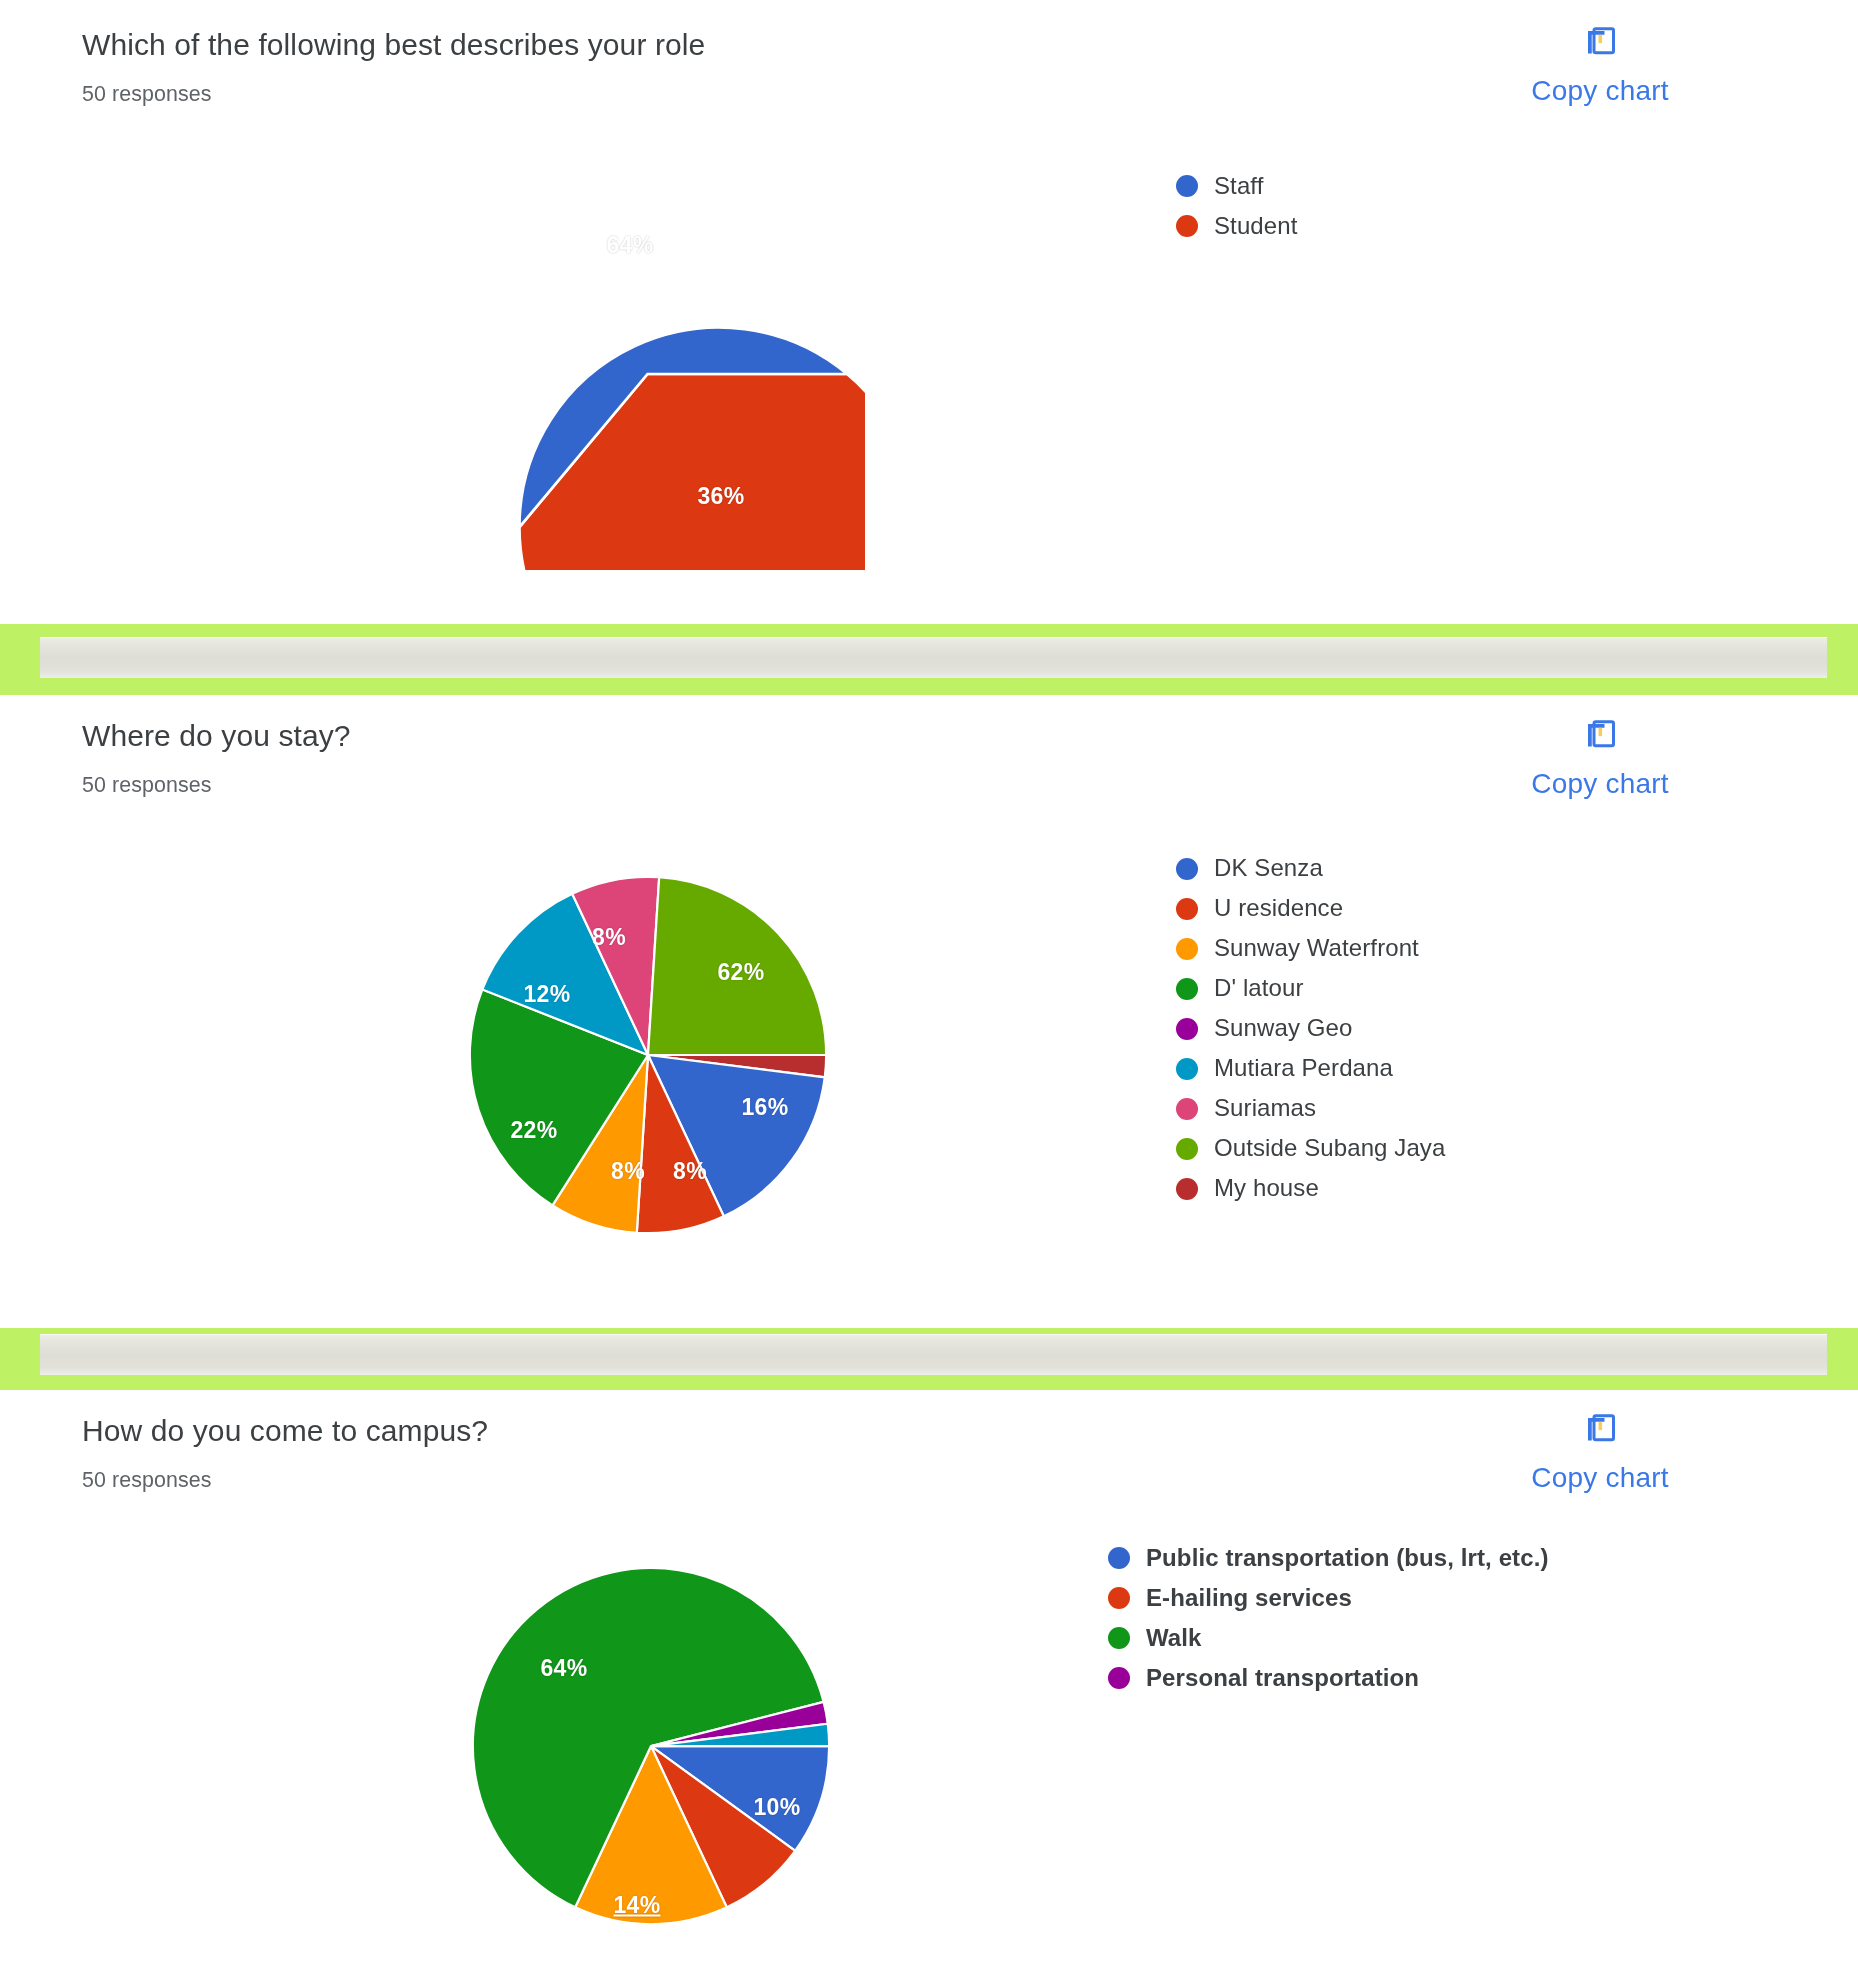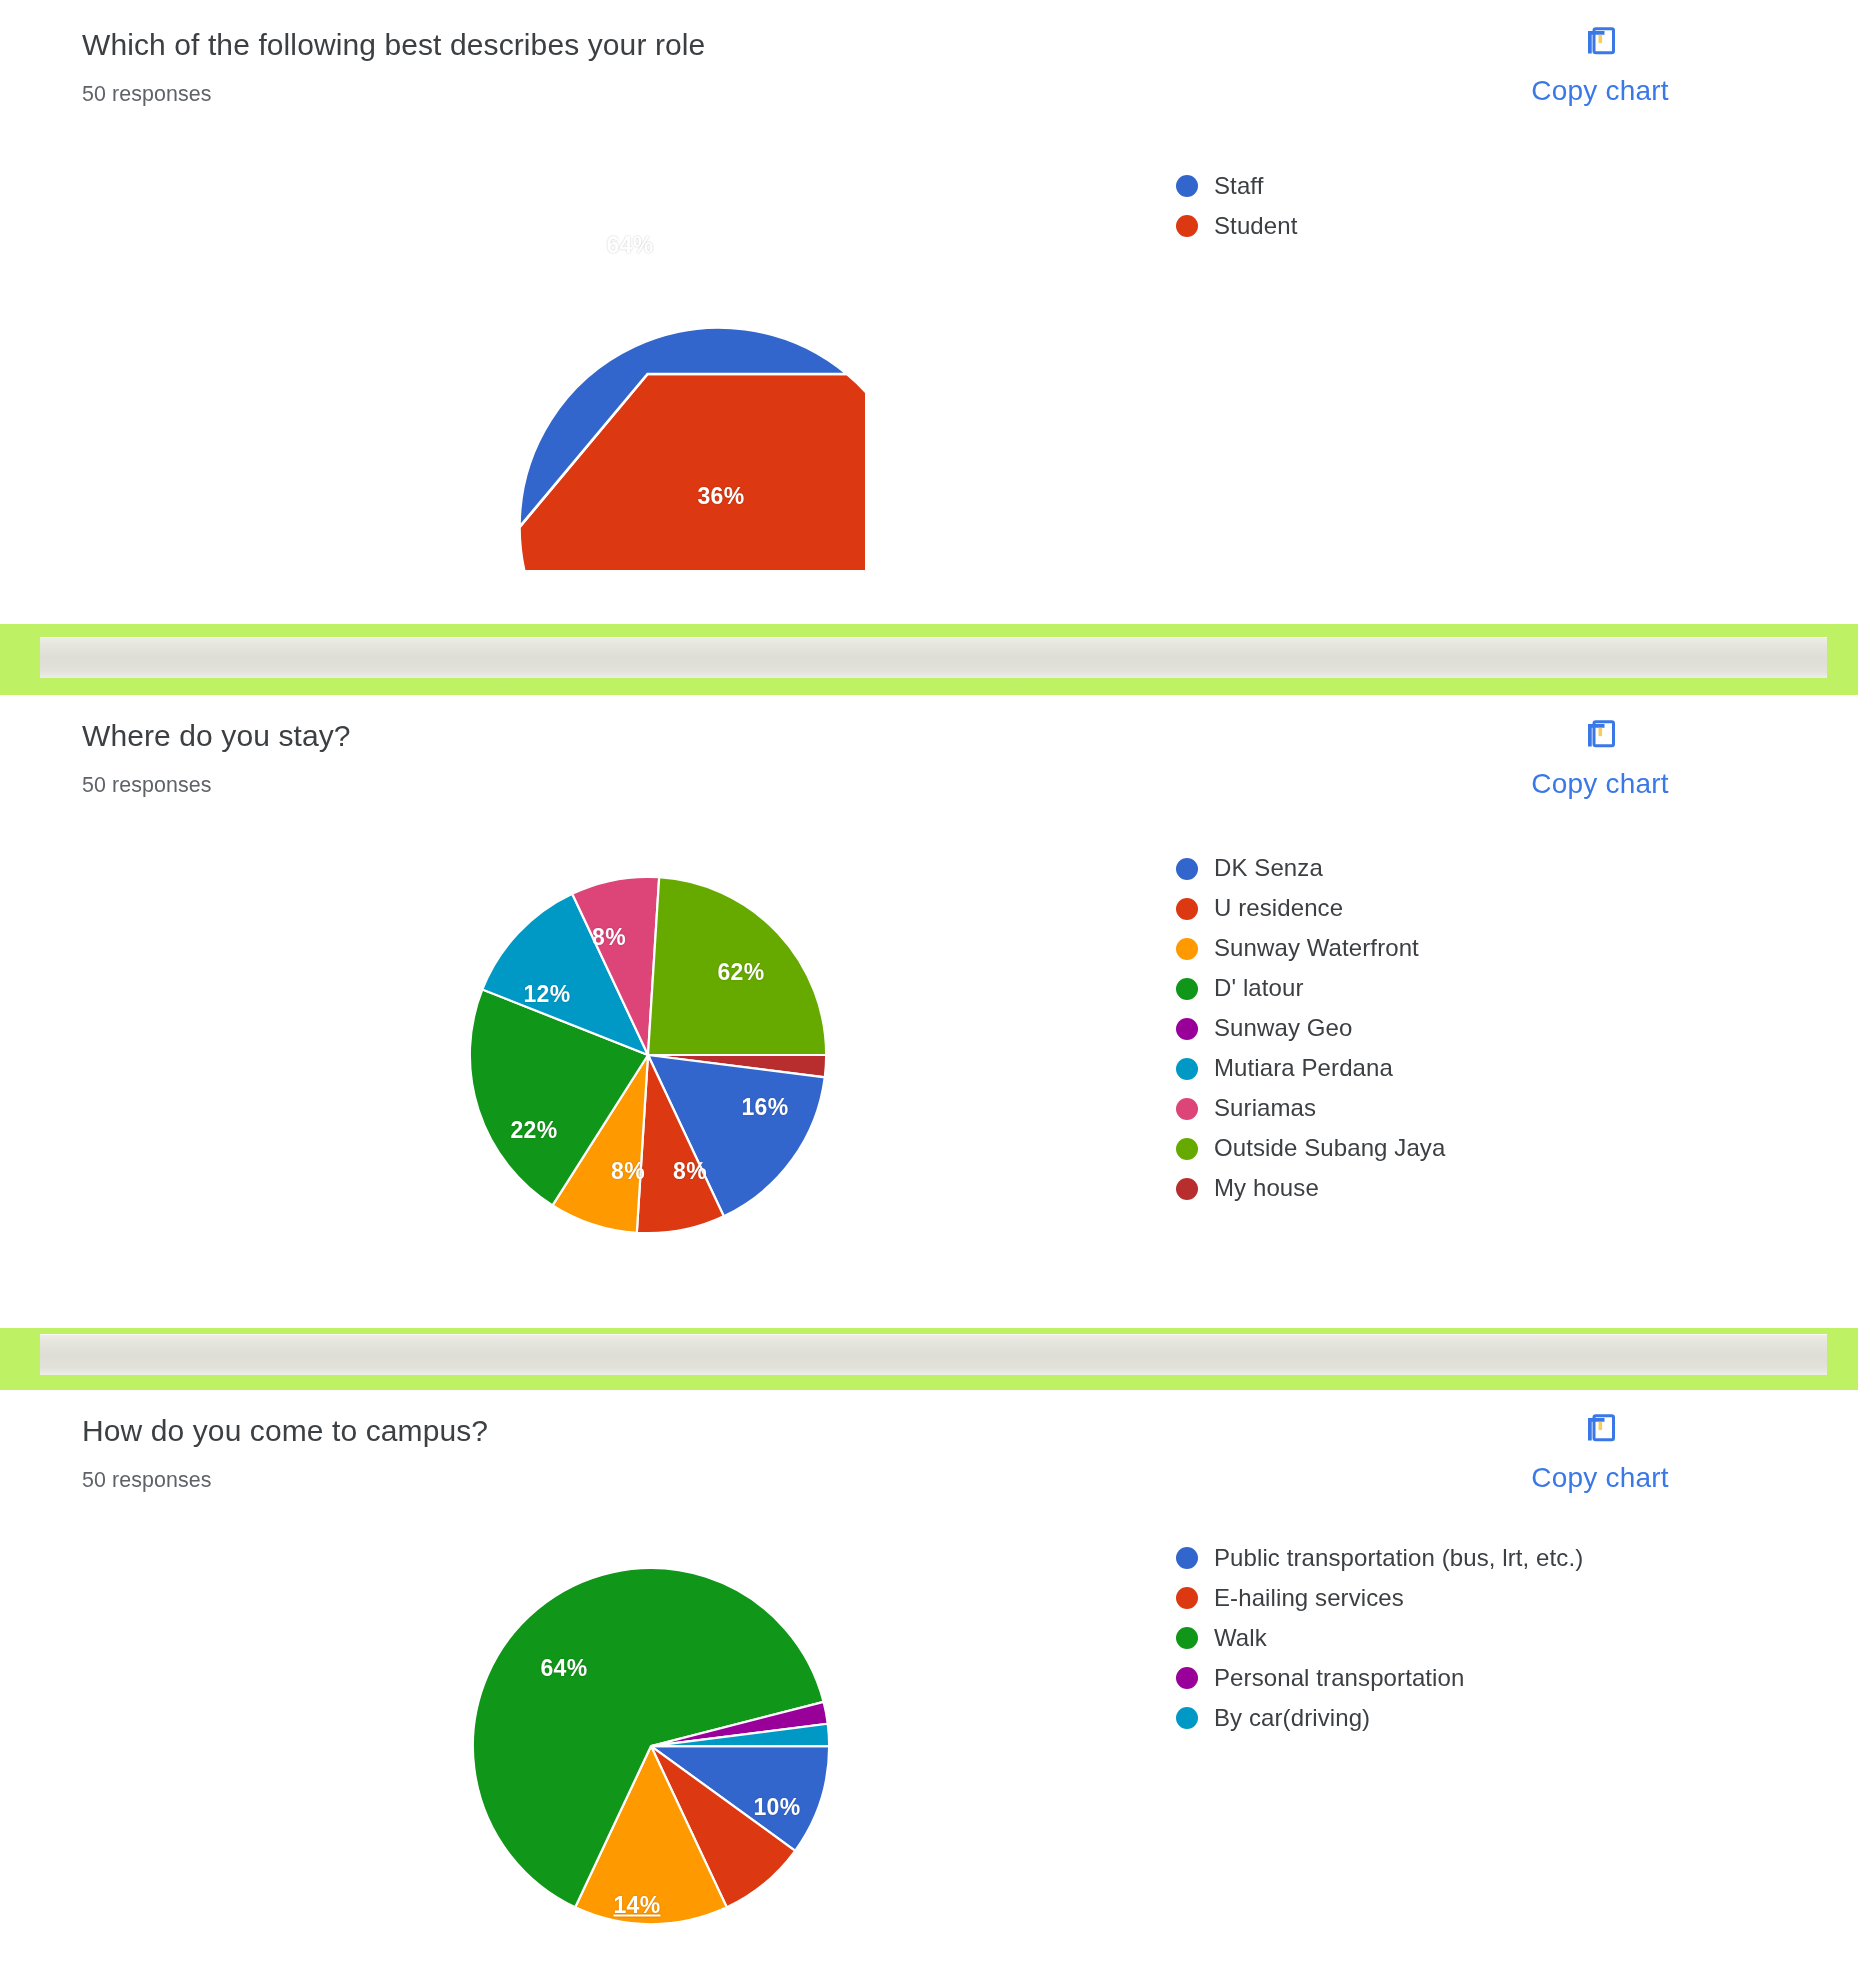--- a/index.html
+++ b/index.html
@@ -331,39 +331,35 @@
             <path d="M 0 0 L 193.78 -49.64 A 200 200 0 0 1 198.42 -25.07 Z" fill="#990099" stroke="#ffffff" stroke-width="2.5"></path>
 
             <path d="M 0 0 L 198.42 -25.07 A 200 200 0 0 1 200 0 Z" fill="#0099c6" stroke="#ffffff" stroke-width="2.5"></path>
           </g>
         </svg>
         <span class="pie-label" style="left:127px; top:109px;">64%</span>
         <span class="pie-label" style="left:340px; top:248px;">10%</span>
         <span class="pie-label" style="left:200px; top:346px;text-decoration:underline;">14%</span>
       </div>
 
-      <div class="legend" style="left:1176px; top:0.9px;">
+      <div class="legend" style="left:1108px; top:0.9px;font-weight:bold;">
         <div class="legend-item">
           <span class="legend-swatch" style="background:#3366cc;"></span>
           <span class="legend-label">Public transportation (bus, lrt, etc.)</span>
         </div>
         <div class="legend-item">
           <span class="legend-swatch" style="background:#dc3912;"></span>
           <span class="legend-label">E-hailing services</span>
         </div>
         <div class="legend-item">
           <span class="legend-swatch" style="background:#109618;"></span>
           <span class="legend-label">Walk</span>
         </div>
         <div class="legend-item">
           <span class="legend-swatch" style="background:#990099;"></span>
           <span class="legend-label">Personal transportation</span>
         </div>
-        <div class="legend-item">
-          <span class="legend-swatch" style="background:#0099c6;"></span>
-          <span class="legend-label">By car(driving)</span>
-        </div>
       </div>
     </div>
   </div>
 
 </div>
 
 
 </body></html>

